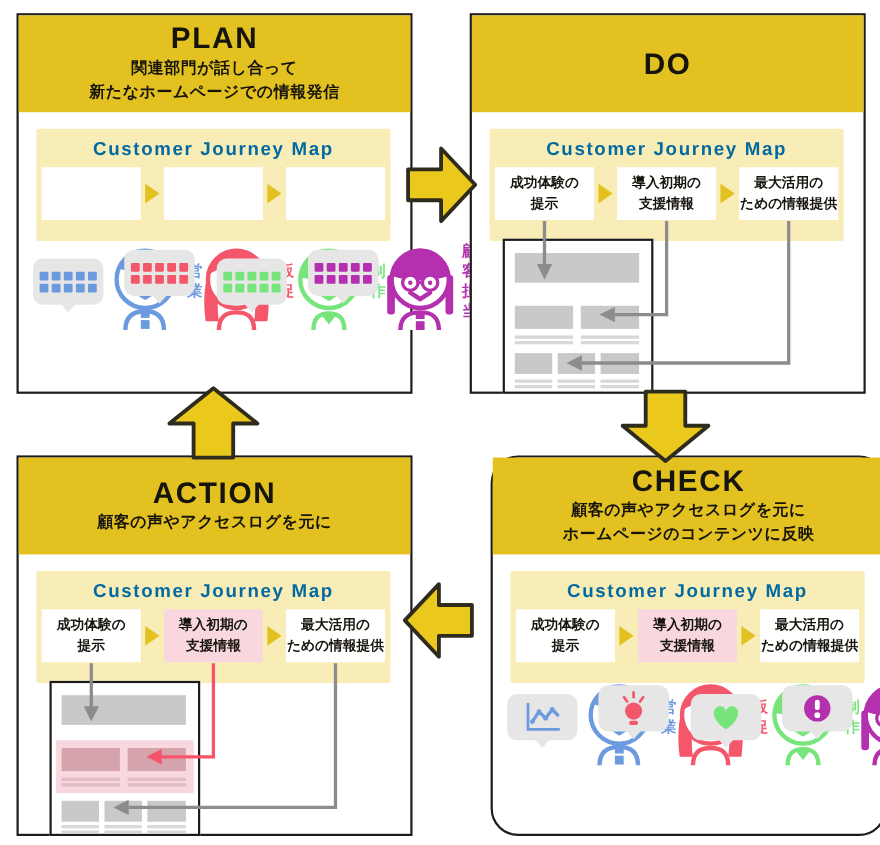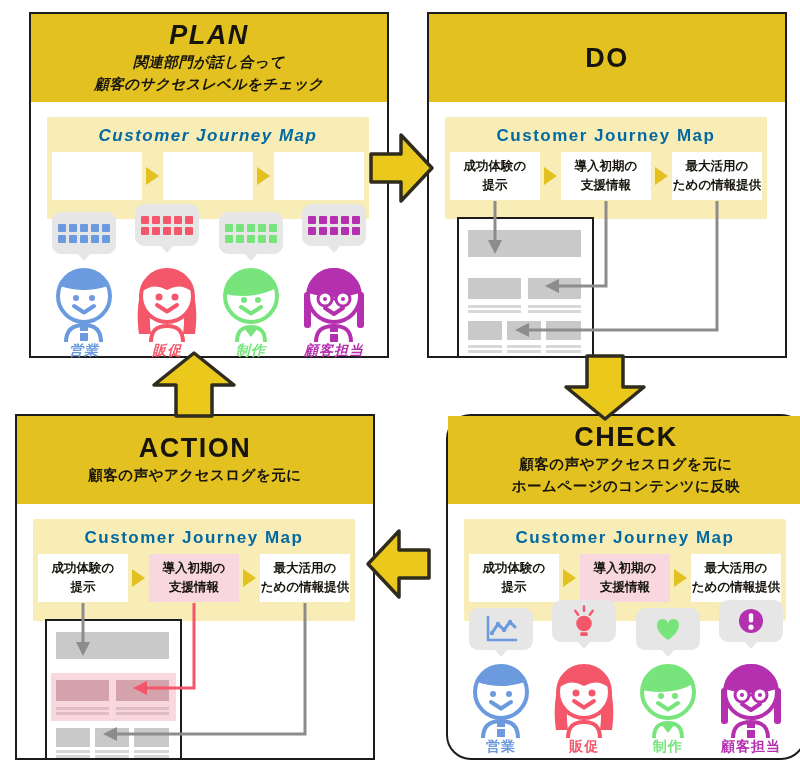--- a/index.html
+++ b/index.html
@@ -26,21 +26,21 @@
   .step {
     width:90px; height:48px; background:#fff; flex:none;
     display:flex; align-items:center; justify-content:center;
     font-size:12.5px; font-weight:700; line-height:1.5; white-space:pre-line; color:#16140c;
   }
   .step.highlight { background:#f8d8de; }
   .tri { width:0; height:0; border-left:13px solid #e2c120; border-top:9px solid transparent; border-bottom:9px solid transparent; flex:none; }
 
   .members { position:absolute; left:13px; right:13px; top:198px; display:flex; justify-content:space-between; z-index:2; }
   .quad-check .members { top:192px; }
-  .member-col { width:80px; display:flex; flex-direction:column; align-items:center; }
+  .member-col { width:80px; display:flex; flex-direction:row; align-items:center; }
   .bubble {
     width:64px; height:42px; background:#e6e6e6; border-radius:9px; position:relative;
     display:flex; align-items:center; justify-content:center; flex:none;
   }
   .bubble::after {
     content:""; position:absolute; left:50%; bottom:-7px; transform:translateX(-50%);
     border:8px solid transparent; border-top:9px solid #e6e6e6; border-bottom:0;
   }
   .member-col:nth-child(2) .bubble, .member-col:nth-child(4) .bubble { transform:translateY(-8px); }
   .dots { display:grid; grid-template-columns:repeat(5,8px); gap:3px; }
@@ -132,25 +132,25 @@
         <path d="M16,25 C2,16 3,5 10,4 C14,3.4 16,7 16,9 C16,7 18,3.4 22,4 C29,5 30,16 16,25 Z" fill="currentColor"></path>
       </g>
       <g id="ic-excl">
         <circle cx="13" cy="13" r="12" fill="currentColor"></circle>
         <rect x="10.8" y="5.2" width="4.4" height="9.2" rx="2" fill="#fff"></rect>
         <circle cx="13" cy="19.2" r="2.6" fill="#fff"></circle>
       </g>
     </defs>
   </svg>
 
-  <section class="quad" style="left:29px; top:12px;font-style:italic;">
+  <section class="quad" style="left:15px; top:12px;">
     <header class="q-head">
       <h2>PLAN</h2>
       <p class="q-sub">関連部門が話し合って
-顧客のサクセスレベルをチェック</p>
+新たなホームページでの情報発信</p>
     </header>
     <div class="cjm">
       <div class="cjm-title">Customer Journey Map</div>
       <div class="cjm-row">
         <div class="step"></div>
         <span class="tri"></span>
         <div class="step"></div>
         <span class="tri"></span>
         <div class="step"></div>
       </div>

